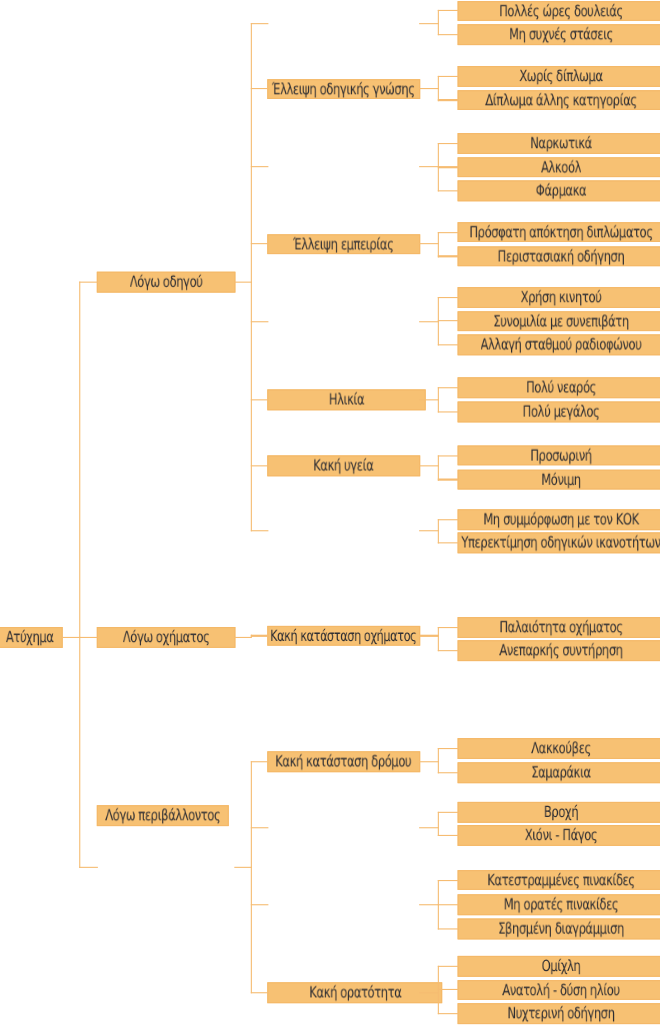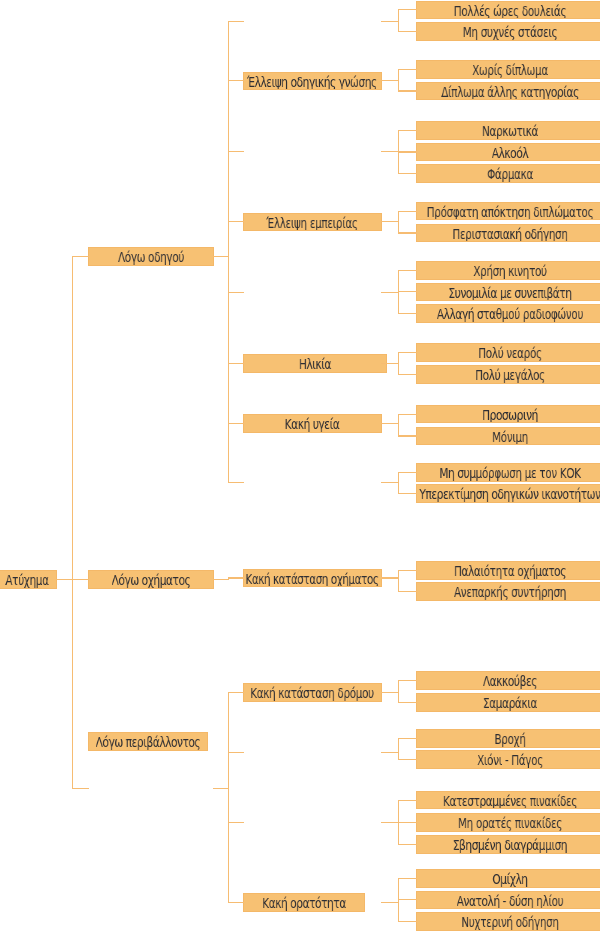--- a/index.html
+++ b/index.html
@@ -205,21 +205,21 @@
     </div>
     <div class="ln lnh" style="left: 397.9px; top: 799.5px; width: 18.7px;"></div>
     <div class="node lvl4" style="left: 416px; top: 812.9px; width: 188px; height: 18.8px;">
       <span class="lbl" style="line-height: 18.8px; transform: translateX(-50%) scaleX(0.75);">Μη ορατές πινακίδες</span>
     </div>
     <div class="ln lnh" style="left: 397.9px; top: 821.7px; width: 18.7px;"></div>
     <div class="node lvl4" style="left: 416px; top: 835.1px; width: 188px; height: 18.8px;">
       <span class="lbl" style="line-height: 18.8px; transform: translateX(-50%) scaleX(0.75);">Σβησμένη διαγράμμιση</span>
     </div>
     <div class="ln lnh" style="left: 397.9px; top: 843.9px; width: 18.7px;"></div>
-    <div class="node lvl3" style="left: 243px; top: 893px; width: 122px; height: 18.8px; padding-left: 24px;">
+    <div class="node lvl3" style="left: 243px; top: 893px; width: 159px; height: 18.8px; padding-left: 24px;">
       <span class="lbl" style="line-height: 18.8px; transform: translateX(-50%) scaleX(0.75);">Κακή ορατότητα</span>
     </div>
     <div class="ln lnh" style="left: 227.9px; top: 901.8px; width: 15.7px;"></div>
     <div class="ln lnh" style="left: 380.9px; top: 901.8px; width: 18.2px;"></div>
     <div class="ln lnv" style="left: 397.9px; top: 877.8px; height: 44.2px;"></div>
     <div class="node lvl4" style="left: 416px; top: 869px; width: 188px; height: 18.8px;">
       <span class="lbl" style="line-height: 18.8px; transform: translateX(-50%) scaleX(0.75);">Ομίχλη</span>
     </div>
     <div class="ln lnh" style="left: 397.9px; top: 877.8px; width: 18.7px;"></div>
     <div class="node lvl4" style="left: 416px; top: 890.5px; width: 188px; height: 18.8px;">

